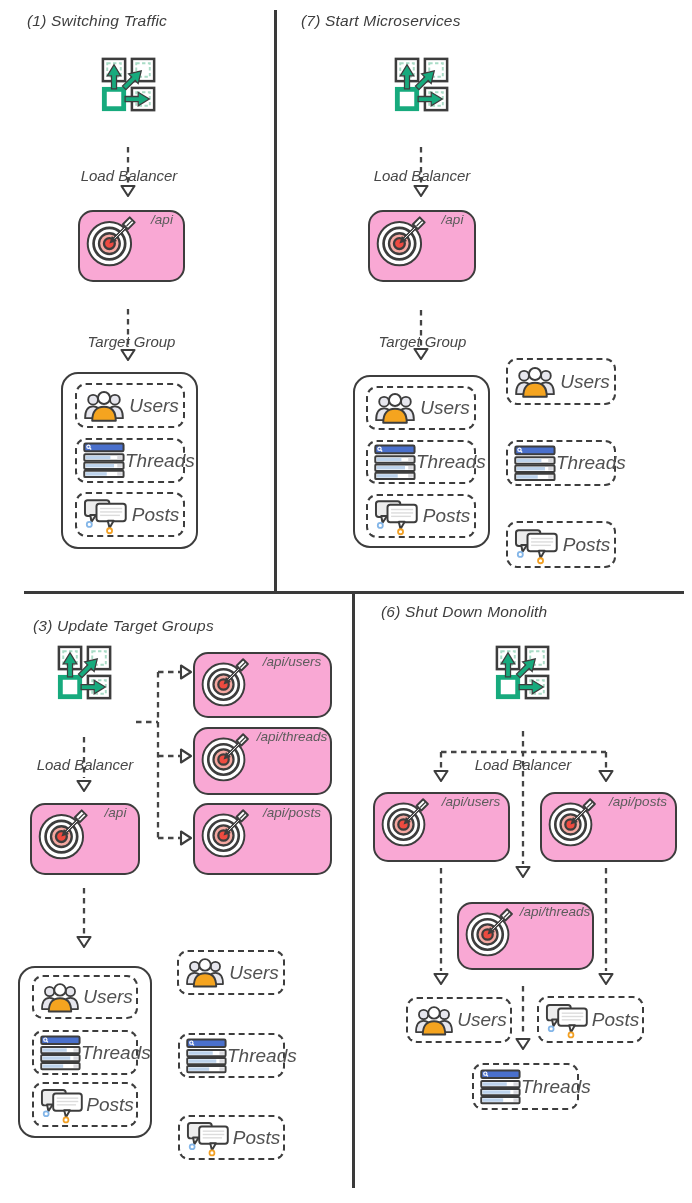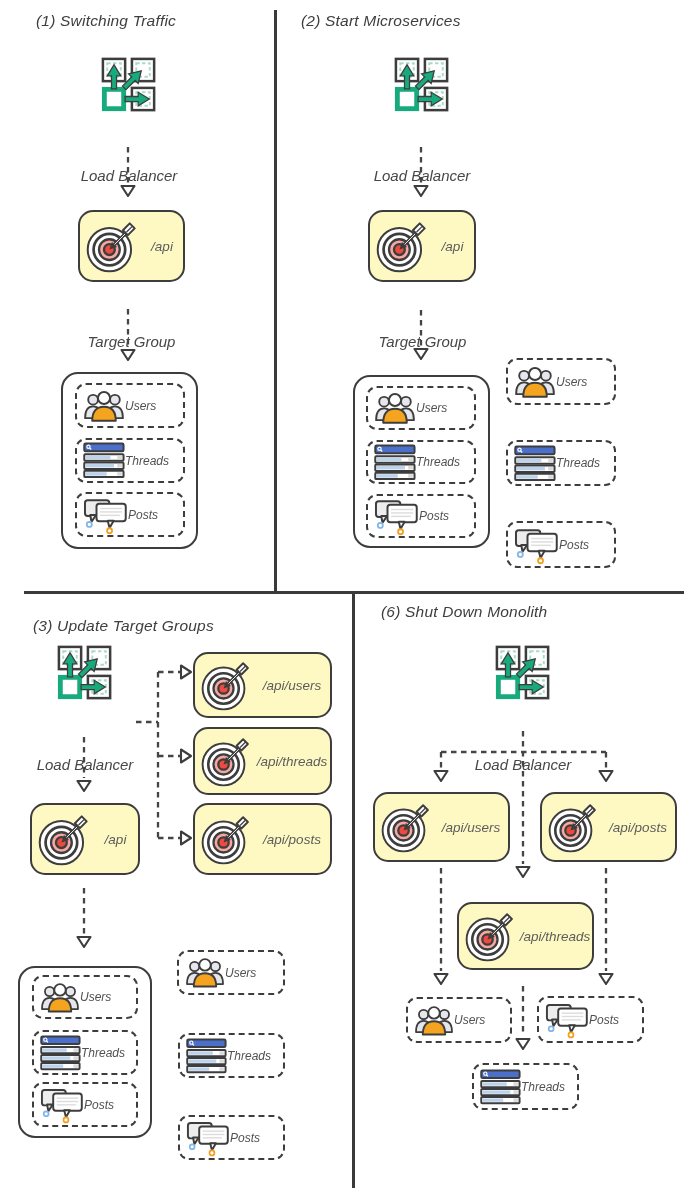--- a/index.html
+++ b/index.html
@@ -10,32 +10,32 @@
   .divider{position:absolute;background:#3a3a3a;}
   .panel-title{
     position:absolute;font-style:italic;font-size:15.5px;color:#3e3e3e;
     letter-spacing:.2px;white-space:nowrap;
   }
   .node-label{
     position:absolute;text-align:center;font-style:italic;font-size:15px;
     color:#474747;white-space:nowrap;margin-top:45px;
   }
   .tg-box{
-    position:absolute;display:flex;align-items:center;background:#fef9c3;
+    position:absolute;display:flex;align-items:flex-start;background:#f9a8d4;
     border:2.4px solid #3d3d3d;border-radius:15px;padding-left:5px;box-sizing:border-box;
   }
   .tg-path{flex:1;text-align:center;font-style:italic;font-size:13.5px;color:#5c5c5c;white-space:nowrap;}
   .mono-box{
     position:absolute;background:#fff;border:2.6px solid #3d3d3d;border-radius:17px;box-sizing:border-box;
   }
   .svc-box{
     position:absolute;display:flex;align-items:center;background:#fff;
     border:2.2px dashed #3d3d3d;border-radius:11px;padding-left:6px;box-sizing:border-box;
   }
-  .svc-label{flex:1;text-align:left;font-style:italic;font-size:12px;color:#515151;white-space:nowrap;}
+  .svc-label{flex:1;text-align:center;font-style:italic;font-size:19px;color:#515151;white-space:nowrap;}
   .conn{position:absolute;left:0;top:0;pointer-events:none;}
   .dash{stroke:#454545;stroke-width:2.3;stroke-dasharray:5.5 4.5;fill:none;}
   .ah{fill:#fff;stroke:#3d3d3d;stroke-width:2.1;stroke-linejoin:round;}
   .icon{flex:0 0 auto;display:block;}
 </style>
 </head>
 <body>
 
 <div class="canvas">
 
@@ -156,21 +156,21 @@
       <path class="ah" d="M599.5 974 L612.5 974 L606 984 Z"></path>
       <path class="dash" d="M523 986 V1036"></path>
       <path class="ah" d="M516.5 1039 L529.5 1039 L523 1049 Z"></path>
     </g>
   </svg>
 
   <div class="divider" style="left:274px;top:10px;width:2.5px;height:582px;"></div>
   <div class="divider" style="left:24px;top:591px;width:660px;height:2.6px;"></div>
   <div class="divider" style="left:352px;top:593.5px;width:2.5px;height:594px;"></div>
 
-  <div class="panel-title" style="left:36px;top:12px;">(1) Switching Traffic</div>
+  <div class="panel-title" style="left:27px;top:12px;">(1) Switching Traffic</div>
   <svg class="icon" style="position:absolute;left:100px;top:56px;" width="58" height="58">
       <use href="#sym-lb"></use>
     </svg>
   <div class="node-label" style="left:59px;top:122px;width:140px;">Load Balancer</div>
   <div class="tg-box" style="left:78px;top:210px;width:107px;height:72px;">
     <svg class="icon" width="56" height="56">
         <use href="#sym-target"></use>
       </svg>
     <span class="tg-path">/api</span>
   </div>
@@ -188,21 +188,21 @@
       </svg>
     <span class="svc-label">Threads</span>
   </div>
   <div class="svc-box" style="left:75px;top:492px;width:110px;height:45px;">
     <svg class="icon" width="45" height="40">
         <use href="#sym-posts"></use>
       </svg>
     <span class="svc-label">Posts</span>
   </div>
 
-  <div class="panel-title" style="left:301px;top:12px;">(2) Start Microservices</div>
+  <div class="panel-title" style="left:301px;top:12px;">(7) Start Microservices</div>
   <svg class="icon" style="position:absolute;left:393px;top:56px;" width="58" height="58">
       <use href="#sym-lb"></use>
     </svg>
   <div class="node-label" style="left:352px;top:122px;width:140px;">Load Balancer</div>
   <div class="tg-box" style="left:368px;top:210px;width:108px;height:72px;">
     <svg class="icon" width="56" height="56">
         <use href="#sym-target"></use>
       </svg>
     <span class="tg-path">/api</span>
   </div>

